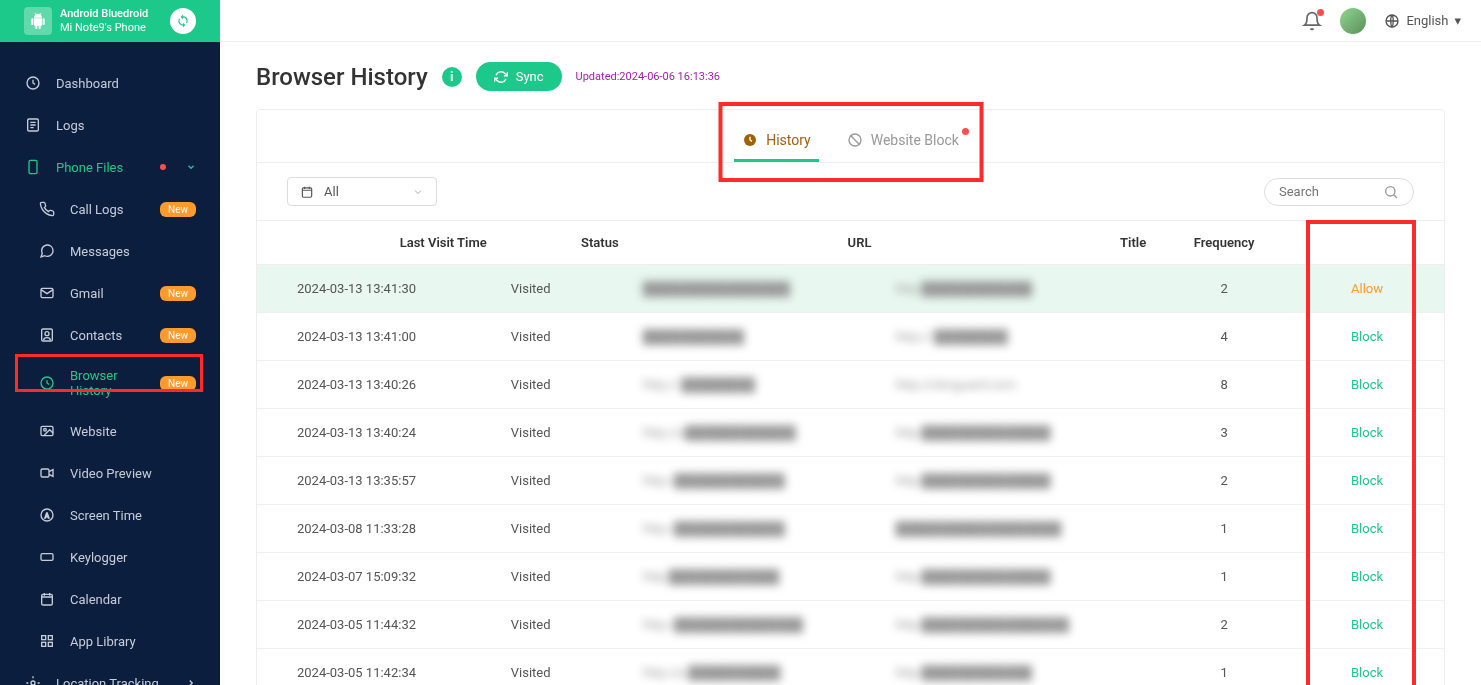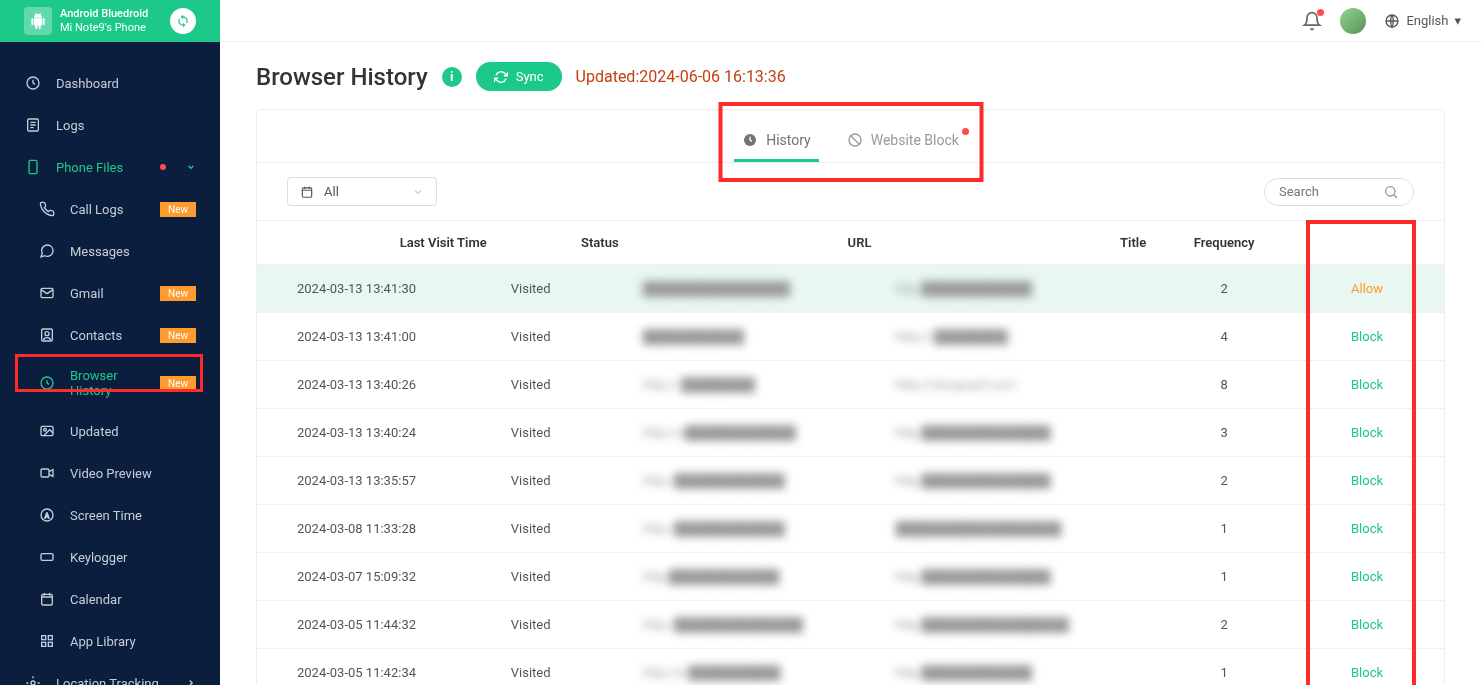--- a/index.html
+++ b/index.html
@@ -9,40 +9,40 @@
 .android-icon{width:28px;height:28px;background:rgba(255,255,255,.3);border-radius:4px;display:flex;align-items:center;justify-content:center;color:#fff}
 .device-info{flex:1;font-size:11px;line-height:1.3}
 .device-info .name{font-weight:500}
 .sync-round{width:26px;height:26px;background:#fff;border-radius:50%;display:flex;align-items:center;justify-content:center;color:#1dc98a}
 .nav{padding:20px 0;overflow-y:auto;flex:1}
 .nav-item{display:flex;align-items:center;padding:12px 24px;font-size:13px;color:#c7cdd8;cursor:pointer;gap:14px;position:relative}
 .nav-item .icon{width:18px;height:18px;display:flex;align-items:center;justify-content:center;flex-shrink:0}
 .nav-item.section{color:#1dc98a}
 .nav-item.sub{padding-left:38px}
 .nav-item.active{color:#1dc98a}
-.badge-new{background:#ff9a2e;color:#fff;font-size:10px;padding:2px 8px;border-radius:0;margin-left:auto}
+.badge-new{background:#ff9a2e;color:#fff;font-size:10px;padding:2px 8px;border-radius:6px;margin-left:auto}
 .dot-red{width:6px;height:6px;background:#ff4d4d;border-radius:50%;margin-left:auto}
 .chev{margin-left:6px}
 .red-box-sidebar{position:absolute;border:3px solid #ff2b2b;pointer-events:none;z-index:10}
 .main{flex:1;display:flex;flex-direction:column;background:#fff;overflow:hidden}
 .topbar{height:42px;border-bottom:1px solid #eee;display:flex;align-items:center;justify-content:flex-end;padding:0 20px;gap:18px}
 .bell{position:relative;color:#666}
 .bell-dot{position:absolute;top:-2px;right:-2px;width:7px;height:7px;background:#ff4d4d;border-radius:50%}
 .avatar{width:26px;height:26px;border-radius:50%;background:linear-gradient(135deg,#8fd68f,#5b8f5b)}
 .lang-sel{display:flex;align-items:center;gap:6px;font-size:13px;color:#555}
 .content{flex:1;padding:20px 36px;overflow:auto}
 .page-head{display:flex;align-items:center;gap:14px;margin-bottom:18px}
 .page-title{font-size:24px;font-weight:500;color:#333}
 .info-circle{width:20px;height:20px;border-radius:50%;background:#1dc98a;color:#fff;display:flex;align-items:center;justify-content:center;font-size:13px;font-weight:700}
 .sync-btn{background:#1dc98a;color:#fff;border:none;border-radius:16px;padding:7px 18px;font-size:13px;display:flex;align-items:center;gap:8px;cursor:pointer}
-.updated{font-size:16px;color:#c2410c}
+.updated{font-size:11px;color:#a21caf}
 .card{background:#fff;border:1px solid #eee;border-radius:4px;position:relative}
 .tabs-row{display:flex;justify-content:center;border-bottom:1px solid #eee;position:relative;padding:14px 0 0}
 .tab{display:flex;align-items:center;gap:8px;padding:8px 18px 14px;font-size:14px;color:#999;cursor:pointer;position:relative}
-.tab.active{color:#737373}
+.tab.active{color:#a16207}
 .tab.active::after{content:"";position:absolute;bottom:0;left:10px;right:10px;height:3px;background:#1dc98a}
 .tab .tdot{width:7px;height:7px;background:#ff4d4d;border-radius:50%;position:absolute;top:4px;right:8px}
 .red-box-tabs{position:absolute;border:4px solid #ff2b2b;top:-8px;height:80px;width:265px;left:50%;transform:translateX(-50%);pointer-events:none;z-index:5}
 .filters{display:flex;align-items:center;padding:14px 30px;gap:12px}
 .dropdown{border:1px solid #ddd;border-radius:4px;padding:6px 12px;display:flex;align-items:center;gap:10px;font-size:13px;color:#555;min-width:150px;cursor:pointer}
 .dropdown .dd-chev{margin-left:auto;color:#aaa}
 .search-box{margin-left:auto;border:1px solid #ddd;border-radius:18px;padding:5px 14px;display:flex;align-items:center;gap:8px;width:150px}
 .search-box input{border:none;outline:none;font-size:13px;flex:1;min-width:0;background:transparent}
 .table-wrap{position:relative}
 table{width:100%;border-collapse:collapse}
@@ -165,21 +165,21 @@
       <span class="badge-new">New</span>
     </div>
     <div class="nav-item sub">
       <span class="icon">
           <svg width="16" height="16" viewBox="0 0 24 24" fill="none" stroke="currentColor" stroke-width="2">
             <rect x="3" y="5" width="18" height="14" rx="2"></rect>
             <circle cx="9" cy="10" r="2"></circle>
             <path d="M21 15l-5-5-8 8"></path>
           </svg>
         </span>
-      <span>Updated</span>
+      <span>Website</span>
     </div>
     <div class="nav-item sub">
       <span class="icon">
           <svg width="16" height="16" viewBox="0 0 24 24" fill="none" stroke="currentColor" stroke-width="2">
             <rect x="3" y="6" width="12" height="12" rx="2"></rect>
             <path d="M15 10l6-3v10l-6-3"></path>
           </svg>
         </span>
       <span>Video Preview</span>
     </div>

